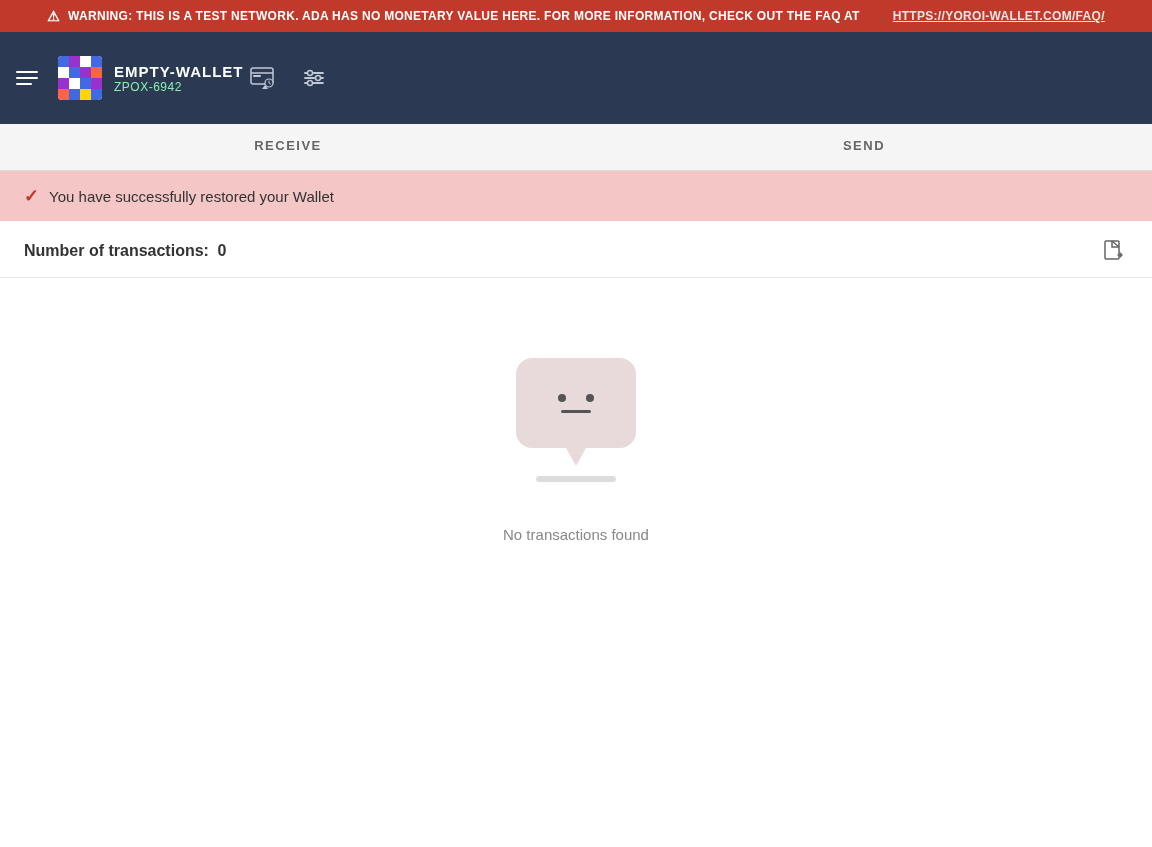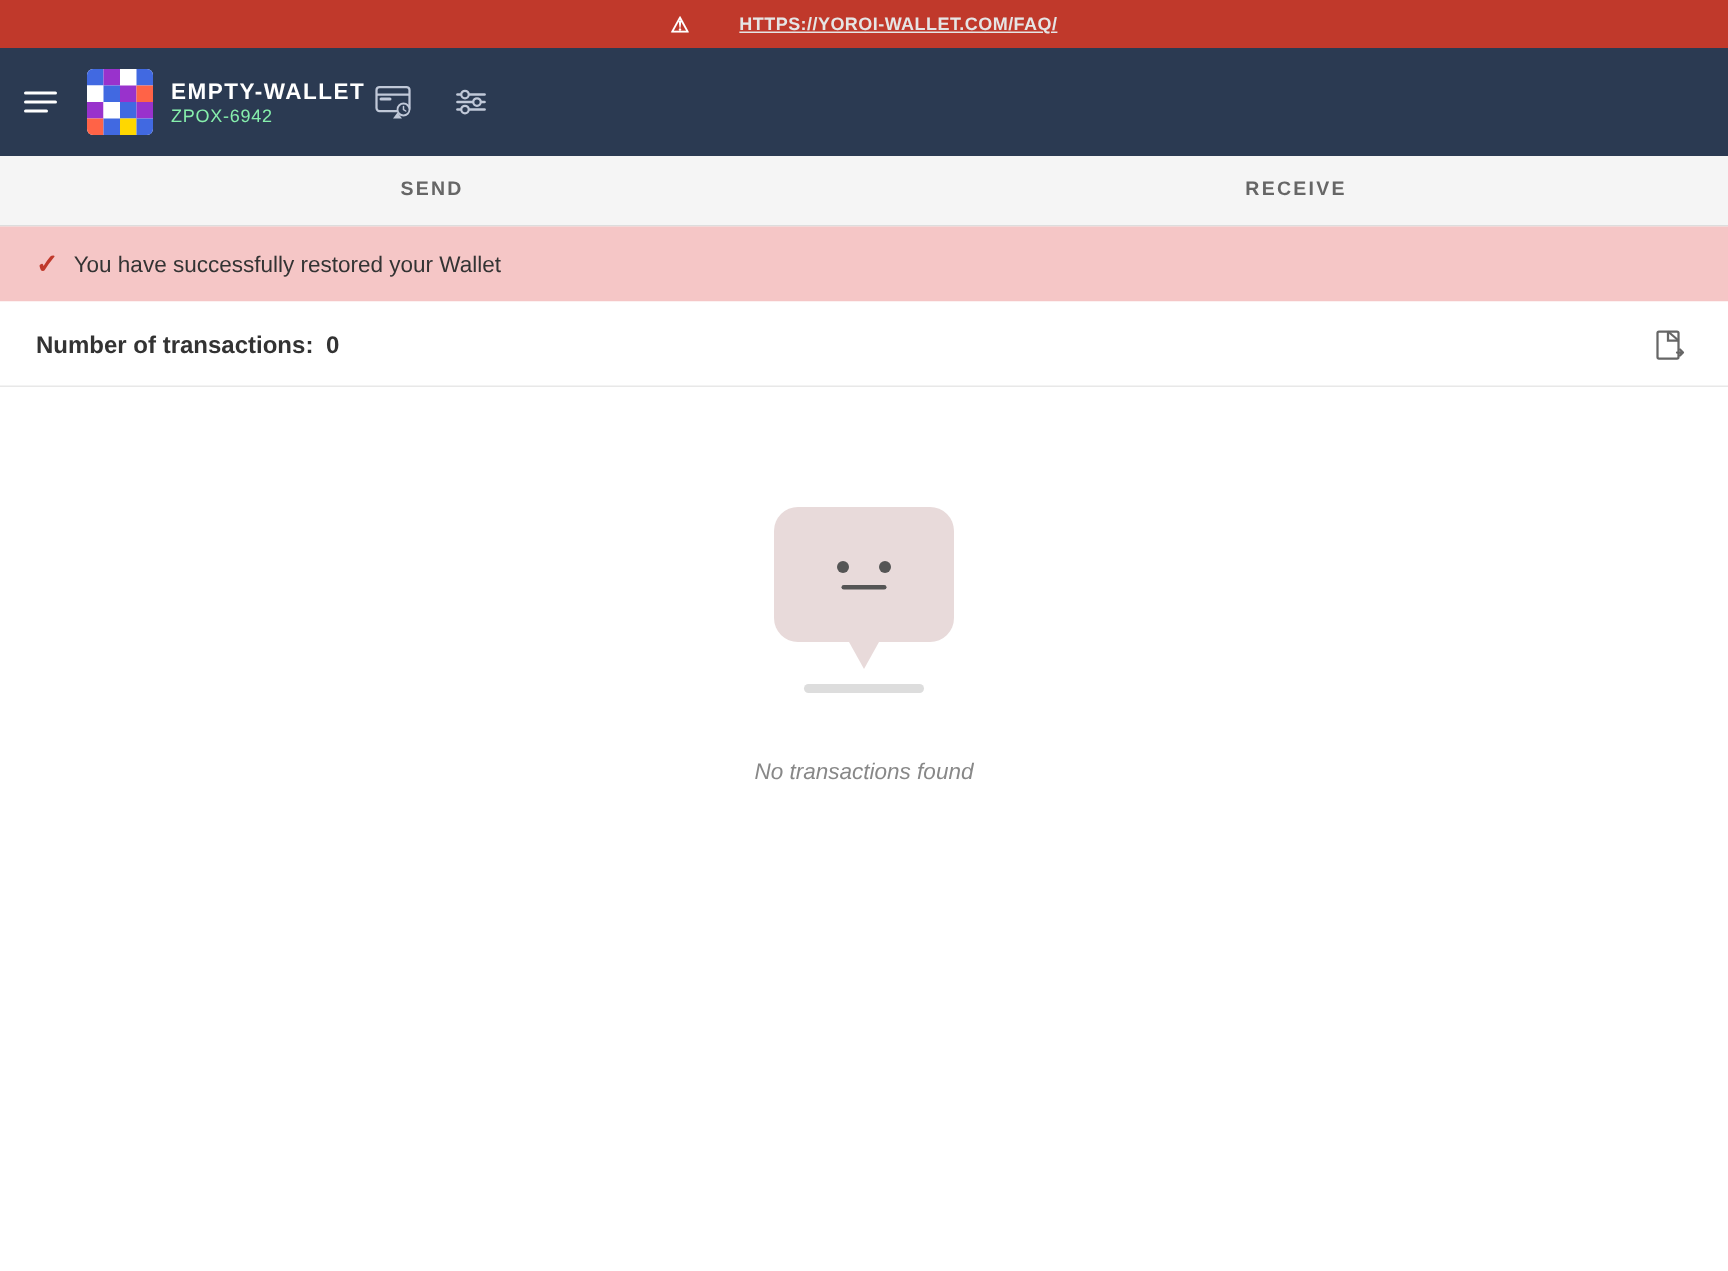--- a/index.html
+++ b/index.html
@@ -22,21 +22,21 @@
     .warning-banner a { color: #e5e5e5; margin-left: 25px; }
     .warning-icon { font-size: 14px; }
 
     
     .header {
       background: #2b3a52;
       color: #fff;
       display: flex;
       align-items: center;
       padding: 0 16px;
-      height: 72px;
+      height: 92px;
     }
     .header-left {
       display: flex;
       align-items: center;
       gap: 12px;
       flex: 0 0 auto;
     }
     .hamburger-icon {
       display: flex;
       flex-direction: column;
@@ -163,21 +163,20 @@
       justify-content: center;
     }
 
     
     .empty-state {
       display: flex;
       flex-direction: column;
       align-items: center;
       justify-content: center;
       padding: 80px 0 40px 0;
-      font-style: italic;
     }
     .empty-illustration {
       position: relative;
       width: 140px;
       height: 140px;
       margin-bottom: 16px;
     }
     .speech-bubble {
       width: 120px;
       height: 90px;
@@ -243,20 +242,21 @@
       display: inline-block;
       background: #fff;
     }
     .pixel-avatar svg { display: block; }
   </style>
 </head>
 <body>
 
 <div class="warning-banner">
   <span class="warning-icon">⚠</span>
+  <span>WARNING: THIS IS A TEST NETWORK. ADA HAS NO MONETARY VALUE HERE. FOR MORE INFORMATION, CHECK OUT THE FAQ AT </span>
   <a href="#">HTTPS://YOROI-WALLET.COM/FAQ/</a>
 </div>
 
 <div class="header">
   <div class="header-left">
     <div class="hamburger-icon">
       <span></span>
       <span></span>
       <span></span>
     </div>
@@ -305,22 +305,22 @@
         <line x1="6" y1="20" x2="24" y2="20" stroke="#c0c8d8" stroke-width="1.8" stroke-linecap="round"></line>
         <circle cx="11" cy="10" r="2.5" fill="#2b3a52" stroke="#c0c8d8" stroke-width="1.5"></circle>
         <circle cx="19" cy="15" r="2.5" fill="#2b3a52" stroke="#c0c8d8" stroke-width="1.5"></circle>
         <circle cx="11" cy="20" r="2.5" fill="#2b3a52" stroke="#c0c8d8" stroke-width="1.5"></circle>
       </svg>
     </div>
   </div>
 </div>
 
 <div class="nav-tabs">
+  <div class="nav-tab">RECEIVE</div>
   <div class="nav-tab">SEND</div>
-  <div class="nav-tab">RECEIVE</div>
 </div>
 
 <div class="success-banner">
   <span class="check-icon">✓</span>
   <span>You have successfully restored your Wallet</span>
 </div>
 
 <div class="content">
   <div class="transactions-header">
     <div class="transactions-count">

